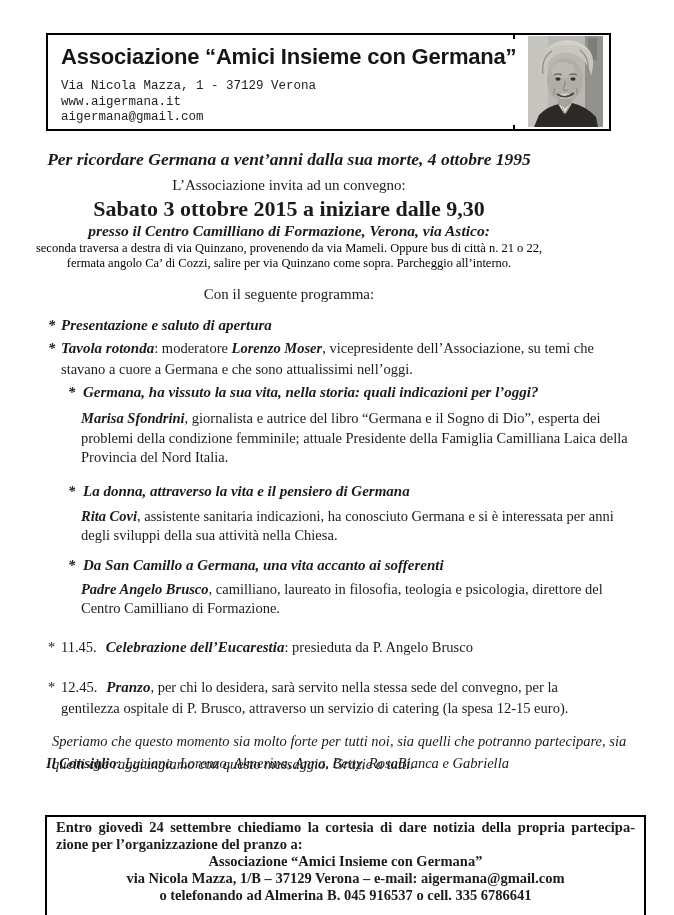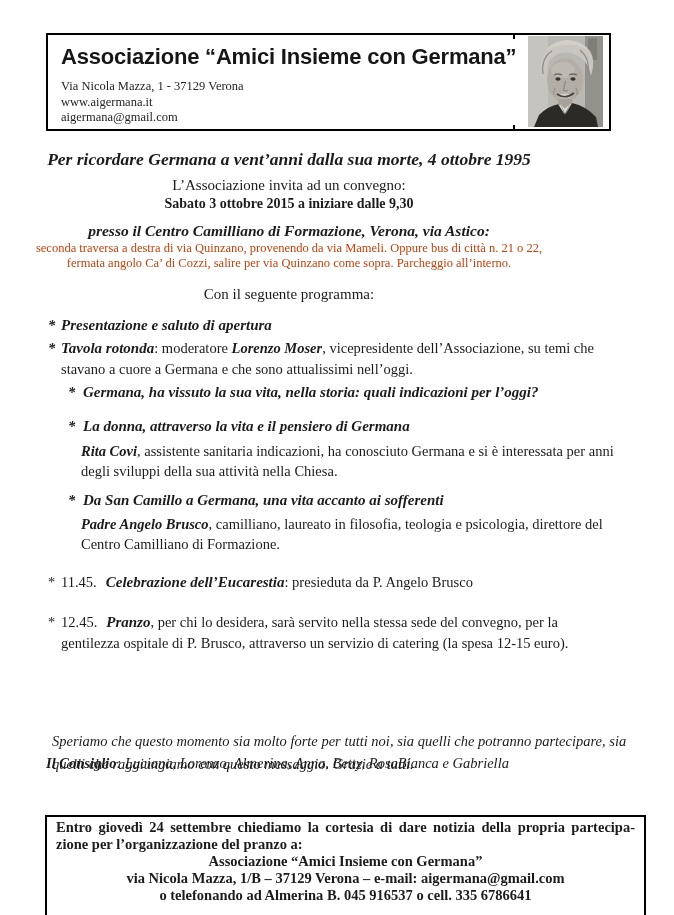--- a/index.html
+++ b/index.html
@@ -20,41 +20,41 @@
     border:2px solid #000;
     background:#fff;
   }
   .header-title {
     font-family:"Liberation Sans", sans-serif;
     font-weight:bold; font-size:22px; letter-spacing:-0.2px;
     margin:9px 0 0 13px;
     color:#161616;
   }
   .header-addr {
-    font-family:Liberation Serif, serif;
+    font-family:Liberation Mono, monospace;
     font-size:12.5px; line-height:15.5px;
     margin-left:13px; color:#222;
   }
   .header-addr.first { margin-top:9px; }
   .cell-tick { position:absolute; left:465px; width:2px; height:4px; background:#000; }
   .cell-tick.top { top:0; }
   .cell-tick.bottom { bottom:0; }
   .photo {
     position:absolute; top:1px; right:6px;
     width:75px; height:91px; overflow:hidden;
   }
   .photo svg { display:block; width:100%; height:100%; }
 
   
   .cline { position:absolute; left:0; width:578px; text-align:center; }
   .memorial { top:149px; font-size:17.5px; font-weight:bold; font-style:italic; }
   .invite   { top:177px; font-size:15px; }
-  .dateline { top:196px; font-size:14px; font-weight:bold; }
+  .dateline { top:196px; font-size:22px; font-weight:bold; }
   .venue    { top:222px; font-size:15.5px; font-weight:bold;font-style:italic; }
-  .directions { top:241px; font-size:12.5px; line-height:15px; color:#c2410c; }
+  .directions { top:241px; font-size:12.5px; line-height:15px; color:#000000; }
   .program-intro { top:286px; font-size:15px; }
 
   
   .program { position:absolute; left:46px; top:315px; width:594px; font-size:14.5px; line-height:21px; }
   .p-item { position:relative; margin-left:2px; padding-left:13px; width:545px; }
   .p-item .bullet { position:absolute; left:0; top:0; }
   .p-item.inner { margin-left:22px; padding-left:15px; width:540px; }
   .p-detail { margin-left:35px; width:556px; line-height:19.5px; }
   .bi { font-weight:bold; font-style:italic; }
   .title-size { font-size:15px;font-style:italic; }
@@ -151,20 +151,23 @@
 
     <div class="p-item mt2">
       <span class="bullet bi">*</span>
       <span class="bi title-size">Tavola rotonda</span><span>: moderatore </span><span class="bi">Lorenzo Moser</span><span>, vicepresidente dell’Associazione, su temi che stavano a cuore a Germana e che sono attualissimi  nell’oggi.</span>
     </div>
 
     <div class="p-item inner mt2">
       <span class="bullet bi">*</span>
       <span class="bi title-size">Germana, ha vissuto la sua vita, nella storia: quali indicazioni per l’oggi?</span>
     </div>
+    <div class="p-detail mt6">
+      <span class="bi">Marisa Sfondrini</span><span>, giornalista e autrice del libro “Germana e il Sogno di Dio”, esperta dei problemi della condizione femminile; attuale Presidente della Famiglia Camilliana Laica della Provincia del Nord Italia.</span>
+    </div>
 
     <div class="p-item inner mt13">
       <span class="bullet bi">*</span>
       <span class="bi title-size">La donna, attraverso la vita e il pensiero di Germana</span>
     </div>
     <div class="p-detail mt5">
       <span class="bi">Rita Covi</span><span>, assistente sanitaria indicazioni, ha conosciuto Germana e si è interessata per anni degli sviluppi della sua attività nella Chiesa.</span>
     </div>
 
     <div class="p-item inner mt9">

